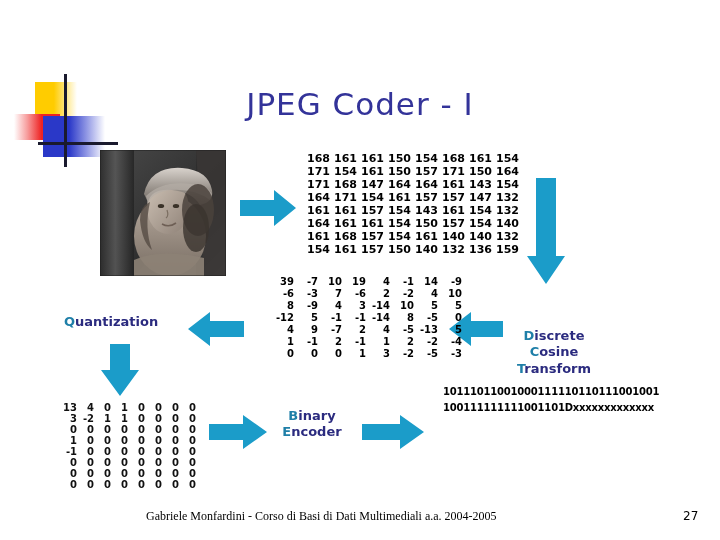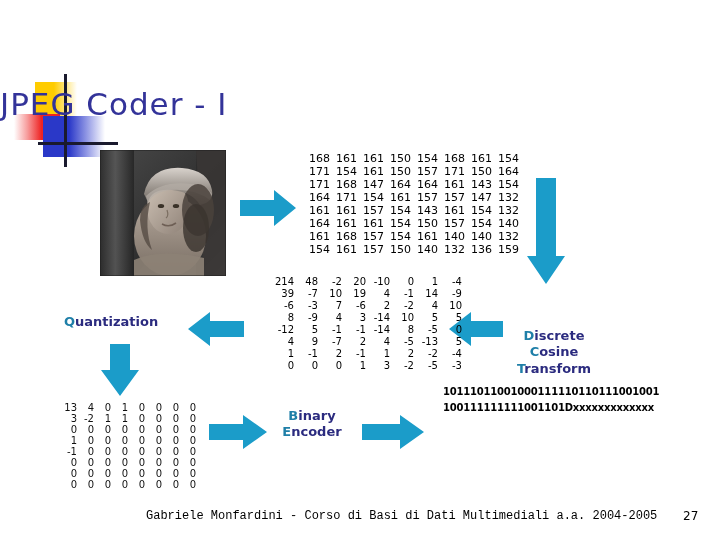--- a/index.html
+++ b/index.html
@@ -59,21 +59,21 @@
     width: 14px; height: 18px;
     background: linear-gradient(135deg, #9a9a9a 0%, #6e6e6e 55%, #cfcfcf 100%);
   }
 
   
   #page-title {
     position: absolute;
     left: 0;
     top: 86px;
     width: 720px;
-    text-align: left;
+    text-align: center;
     color: #333399;
     font-size: 31px;
     font-family: "DejaVu Sans", sans-serif;
     letter-spacing: 1px;
     white-space: nowrap;
   }
 
   
   #lena-image {
     position: absolute;
@@ -89,21 +89,21 @@
   
   .arrow {
     position: absolute;
   }
   .arrow svg { display: block; }
 
   
   .matrix {
     position: absolute;
     font-family: "DejaVu Sans", sans-serif;
-    font-weight: normal;
+    font-weight: bold;
     color: #000000;
     border-collapse: collapse;
   }
   .matrix td {
     text-align: right;
     padding: 0;
     line-height: 1.0;
   }
 
   #matrix-pixels {
@@ -177,21 +177,21 @@
     position: absolute;
     left: 0;
     top: 497px;
     width: 720px;
     height: 0px;
   }
   #footer-text {
     position: absolute;
     left: 146px;
     top: 509px;
-    font-family: Liberation Mono, monospace;
+    font-family: Liberation Serif, serif;
     font-size: 12px;
     color: #000000;
     white-space: nowrap;
   }
   #footer-page-number {
     position: absolute;
     left: 683px;
     top: 509px;
     font-family: "DejaVu Sans", sans-serif;
     font-size: 12px;
@@ -381,30 +381,20 @@
         <td>140</td>
         <td>132</td>
         <td>136</td>
         <td>159</td>
       </tr>
     </tbody>
   </table>
 <table class="matrix" id="matrix-dct">
     <tbody>
       <tr>
-        <td>214</td>
-        <td>48</td>
-        <td>-2</td>
-        <td>20</td>
-        <td>-10</td>
-        <td>0</td>
-        <td>1</td>
-        <td>-4</td>
-      </tr>
-      <tr>
         <td>39</td>
         <td>-7</td>
         <td>10</td>
         <td>19</td>
         <td>4</td>
         <td>-1</td>
         <td>14</td>
         <td>-9</td>
       </tr>
       <tr>

